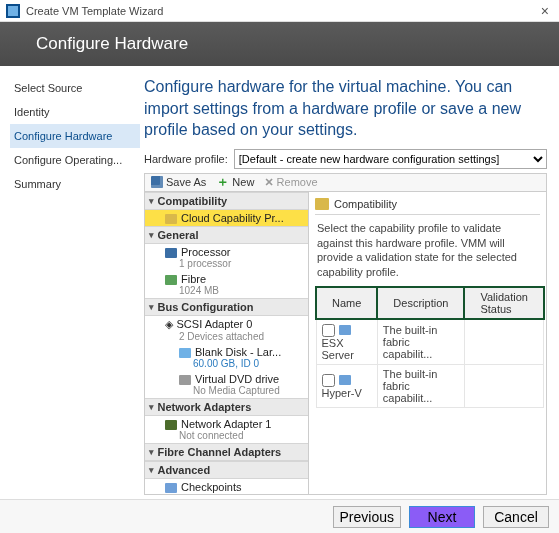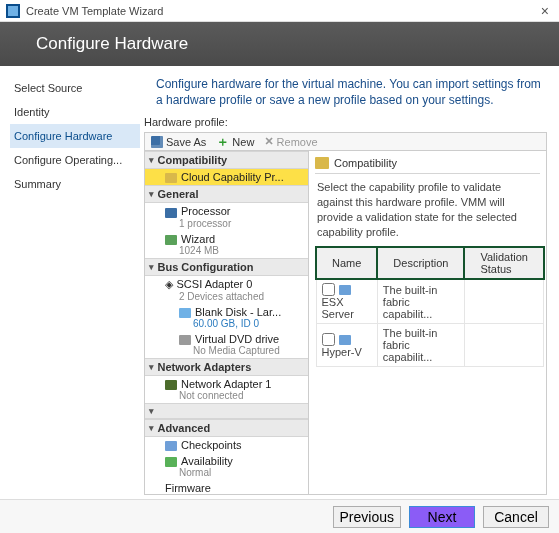--- a/index.html
+++ b/index.html
@@ -16,21 +16,21 @@
   
   .headerband { height: 44px; background: linear-gradient(#5a5a5a,#4a4a4a); color: #fff; display: flex; align-items: center; padding-left: 36px; font-size: 17px; font-weight: 400; }
 
   
   .content { display: flex; height: calc(533px - 22px - 44px - 34px); }
   .nav { width: 140px; padding: 10px 0 0 10px; font-size: 11px; }
   .nav .step { padding: 6px 4px; color: #333; cursor: default; white-space: nowrap; overflow: hidden; text-overflow: ellipsis; }
   .nav .step.active { background: #d9e8f7; color: #0a4d8c; }
 
   .main { flex: 1; padding: 10px 12px 4px 4px; display:flex; flex-direction:column; overflow:hidden; }
-  .intro { color: #1a4e8a; font-size: 12px; line-height: 1.35; margin-bottom: 8px; margin-left: 12px; }
+  .intro { color: #1a4e8a; font-size: 16px; line-height: 1.35; margin-bottom: 8px; }
 
   .profile-row { display:flex; align-items:center; gap:6px; font-size:11px; margin-bottom:4px;border-radius:6px;}
   .profile-row label { color:#333; }
   .profile-row select { flex:1; font-size:11px; height:20px; border:1px solid #aaa; background:#fff; }
 
   .toolbar { display:flex; align-items:center; gap:10px; font-size:11px; border:1px solid #ccc; padding:2px 6px; background:#f7f7f7; }
   .toolbar .tb { display:flex; align-items:center; gap:3px; }
   .toolbar .disk { width:12px; height:12px; background:#3b6ea5; display:inline-block; border-radius:1px; box-shadow: inset -3px -3px 0 #fff3;}
   .toolbar .plus { color:#2e9b2e; font-weight:bold; font-size:13px; line-height:12px; }
   .toolbar .x { color:#999; font-weight:bold; }
@@ -99,20 +99,23 @@
     <div class="step active">Configure Hardware</div>
     <div class="step">Configure Operating...</div>
     <div class="step">Summary</div>
   </div>
 
   <div class="main">
     <div class="intro">Configure hardware for the virtual machine. You can import settings from a hardware profile or save a new profile based on your settings.</div>
 
     <div class="profile-row">
       <label>Hardware profile:</label>
+      <select>
+        <option>[Default - create new hardware configuration settings]</option>
+      </select>
     </div>
 
     <div class="toolbar">
       <span class="tb">
         <span class="disk"></span>
         <span>Save As</span>
       </span>
       <span class="tb">
         <span class="plus">＋</span>
         <span>New</span>
@@ -130,38 +133,39 @@
             <span class="chev">▾</span>
             <span>Compatibility</span>
           </div>
         <div class="node sel"><span class="ic ic-cloud"></span><span class="lbl">Cloud Capability Pr...</span></div>
 
         <div class="section-head">
             <span class="chev">▾</span>
             <span>General</span>
           </div>
         <div class="node"><span class="ic ic-cpu"></span><span class="lbl">Processor</span><div class="sub">1 processor</div></div>
-        <div class="node"><span class="ic ic-mem"></span><span class="lbl">Wizard</span><div class="sub">1024 MB</div></div>
+        <div class="node"><span class="ic ic-mem"></span><span class="lbl">Fibre</span><div class="sub">1024 MB</div></div>
 
         <div class="section-head">
             <span class="chev">▾</span>
             <span>Bus Configuration</span>
           </div>
         <div class="node">◈ <span class="lbl">SCSI Adapter 0</span><div class="sub">2 Devices attached</div></div>
         <div class="node" style="padding-left:34px"><span class="ic ic-disk"></span><span class="lbl">Blank Disk - Lar...</span><div class="sub link">60.00 GB, ID 0</div></div>
         <div class="node" style="padding-left:34px"><span class="ic ic-dvd"></span><span class="lbl">Virtual DVD drive</span><div class="sub">No Media Captured</div></div>
 
         <div class="section-head">
             <span class="chev">▾</span>
             <span>Network Adapters</span>
           </div>
         <div class="node"><span class="ic ic-net"></span><span class="lbl">Network Adapter 1</span><div class="sub">Not connected</div></div>
 
         <div class="section-head">
             <span class="chev">▾</span>
+            <span>Fibre Channel Adapters</span>
           </div>
 
         <div class="section-head">
             <span class="chev">▾</span>
             <span>Advanced</span>
           </div>
         <div class="node"><span class="ic ic-chk"></span><span class="lbl">Checkpoints</span><div class="sub"></div></div>
         <div class="node"><span class="ic ic-avail"></span><span class="lbl">Availability</span><div class="sub">Normal</div></div>
         <div class="node"><span class="lbl">Firmware</span></div>
 

